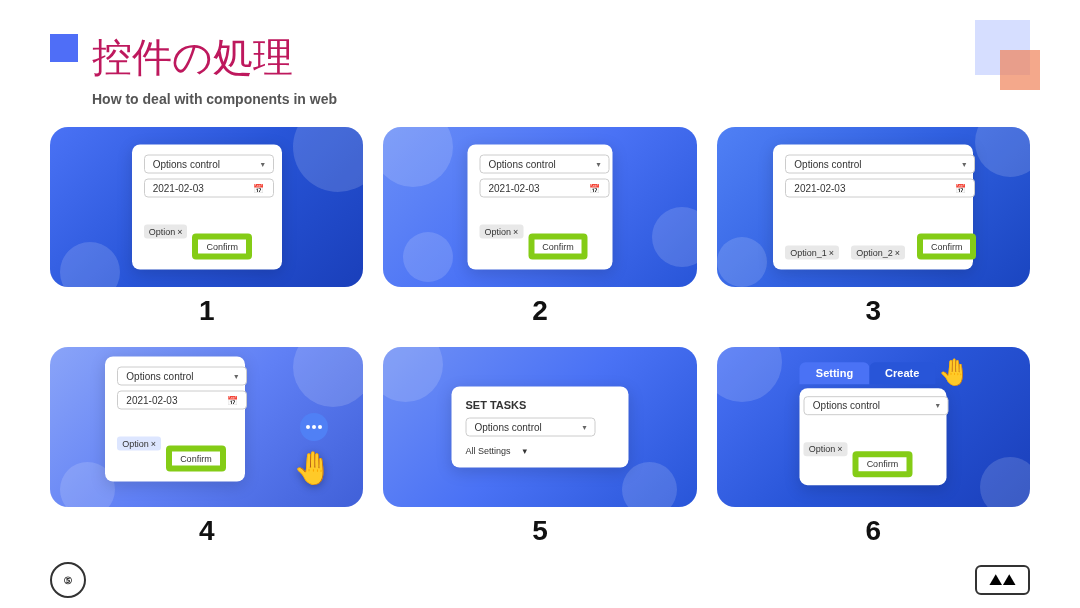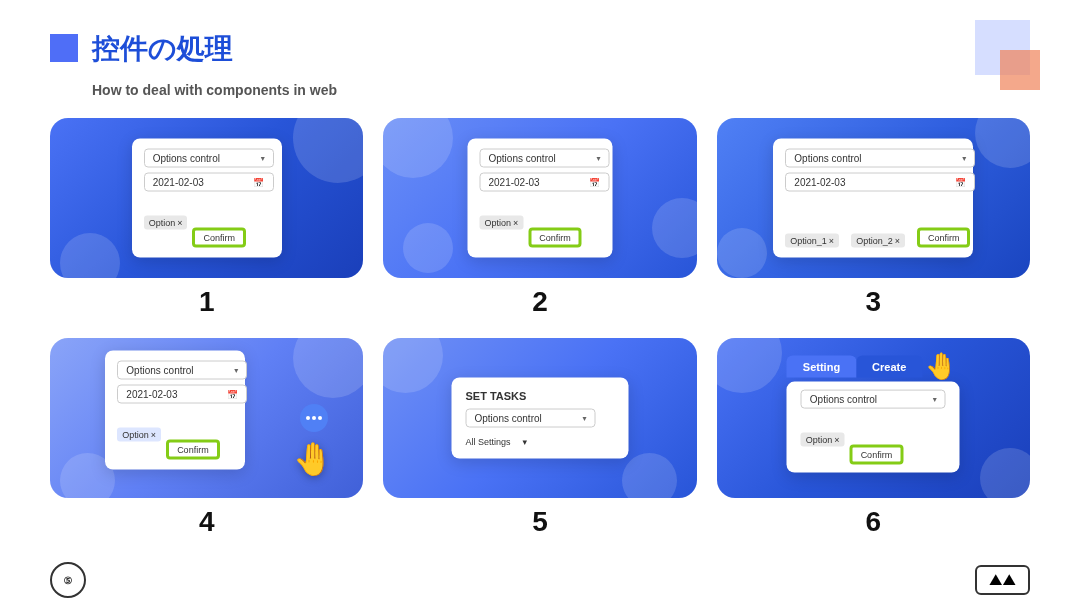--- a/index.html
+++ b/index.html
@@ -20,29 +20,29 @@
     }
     .header-icon {
       width: 28px;
       height: 28px;
       background: #4f6ef7;
       margin-right: 14px;
       margin-top: 4px;
       flex-shrink: 0;
     }
     .header-text h1 {
-      font-size: 28px;
-      font-weight: bold;
-      color: #1d4ed8;
+      font-size: 40px;
+      font-weight: normal;
+      color: #be185d;
     }
     .header-text p {
       font-size: 14px;
       font-weight: bold;
       color: #555;
-      margin-top: 14px;
+      margin-top: 6px;
     }
 
     
     .corner-deco {
       position: absolute;
       top: 20px;
       right: 40px;
     }
     .corner-deco .sq1 {
       width: 55px;
@@ -156,21 +156,21 @@
       border-radius: 3px;
       padding: 2px 5px;
       font-size: 9px;
       color: #333;
       display: flex;
       align-items: center;
       gap: 2px;
     }
     .mini-confirm-btn {
       background: white;
-      border: 3px solid #84cc16;
+      border: 6px solid #84cc16;
       border-radius: 4px;
       padding: 2px 8px;
       font-size: 9px;
       color: #333;
       margin-top: 31px;
     }
     .mini-chevron {
       font-size: 8px;
       color: #666;
     }
@@ -517,21 +517,21 @@
         </div>
       </div>
     </div>
     <div class="card-number">5</div>
   </div>
 
   <div class="card">
     <div class="card-visual" style="background: linear-gradient(135deg,#4a72f5,#2855d8,#1a3fba);">
       <div class="deco-circle" style="width:80px;height:80px;top:-25px;left:-15px;"></div>
       <div class="deco-circle" style="width:60px;height:60px;bottom:-10px;right:-10px;"></div>
-      <div class="mini-ui card6-ui" style="position:absolute;top:50%;left:50%;transform:translate(-50%,-40%);width:173px;padding:8px 14px;">
+      <div class="mini-ui card6-ui" style="position:absolute;top:50%;left:50%;transform:translate(-50%,-40%);width:147px;padding:8px 4px;">
 
         <div style="position:absolute;top:-26px;left:0;display:flex;">
           <div class="card6-tab card6-tab-setting">Setting</div>
           <div class="card6-tab card6-tab-create">Create</div>
           <div style="position:absolute;right:-35px;top:-5px;font-size:26px;">🤚</div>
         </div>
         <div class="mini-select" style="width:145px;">
           <span>Options control</span>
           <span class="mini-chevron">▾</span>
         </div>

